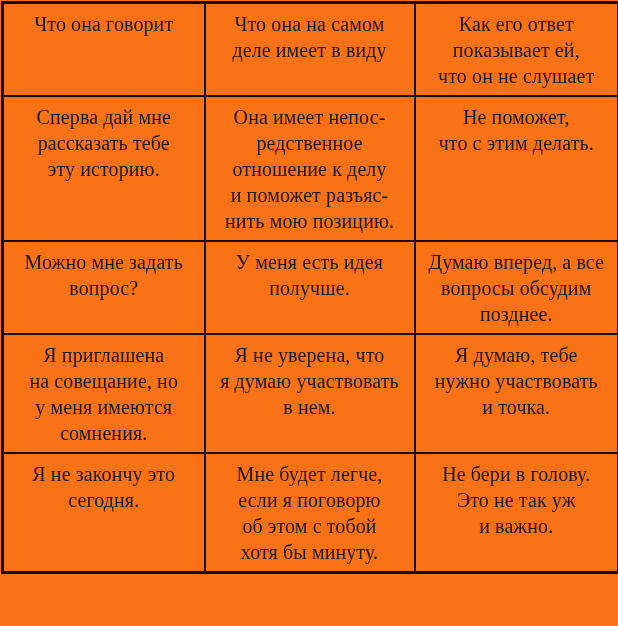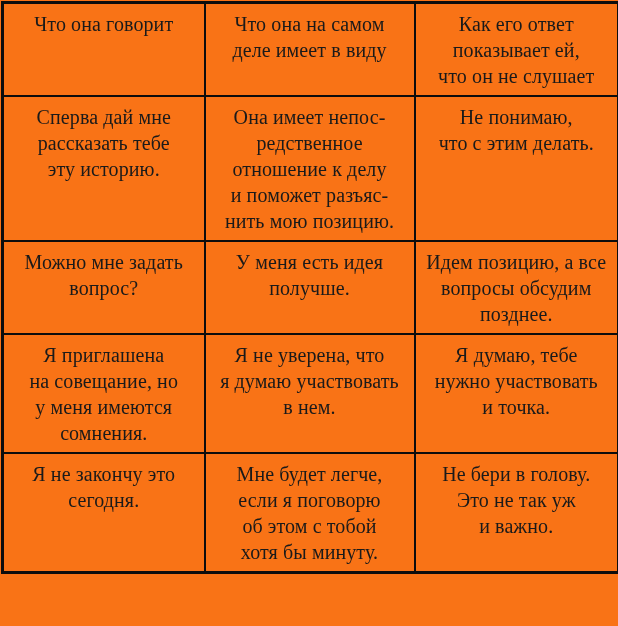--- a/index.html
+++ b/index.html
@@ -63,29 +63,29 @@
       </tr>
       <tr class="row-1">
         <td>Сперва дай мне
 рассказать тебе
 эту историю.</td>
         <td>Она имеет непос-
 редственное
 отношение к делу
 и поможет разъяс-
 нить мою позицию.</td>
-        <td>Не понимаю,
+        <td>Не поможет,
 что с этим делать.</td>
       </tr>
       <tr class="row-3">
         <td>Можно мне задать
 вопрос?</td>
         <td>У меня есть идея
 получше.</td>
-        <td>Идем позицию, а все
+        <td>Думаю вперед, а все
 вопросы обсудим
 позднее.</td>
       </tr>
       <tr class="row-4">
         <td>Я приглашена
 на совещание, но
 у меня имеются
 сомнения.</td>
         <td>Я не уверена, что
 я думаю участвовать

